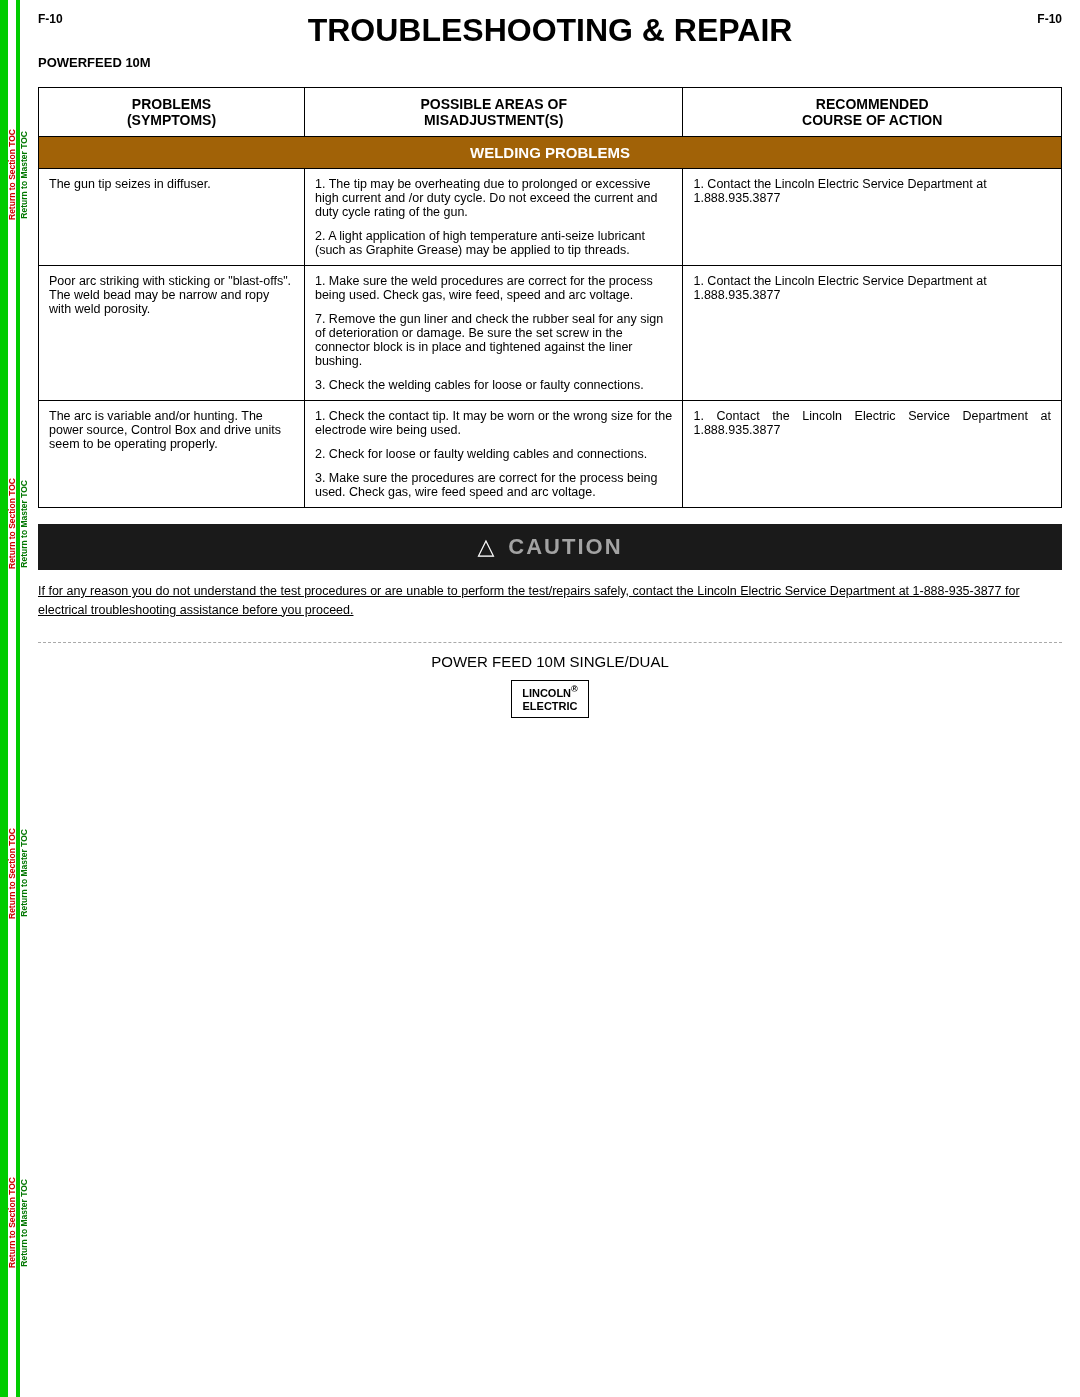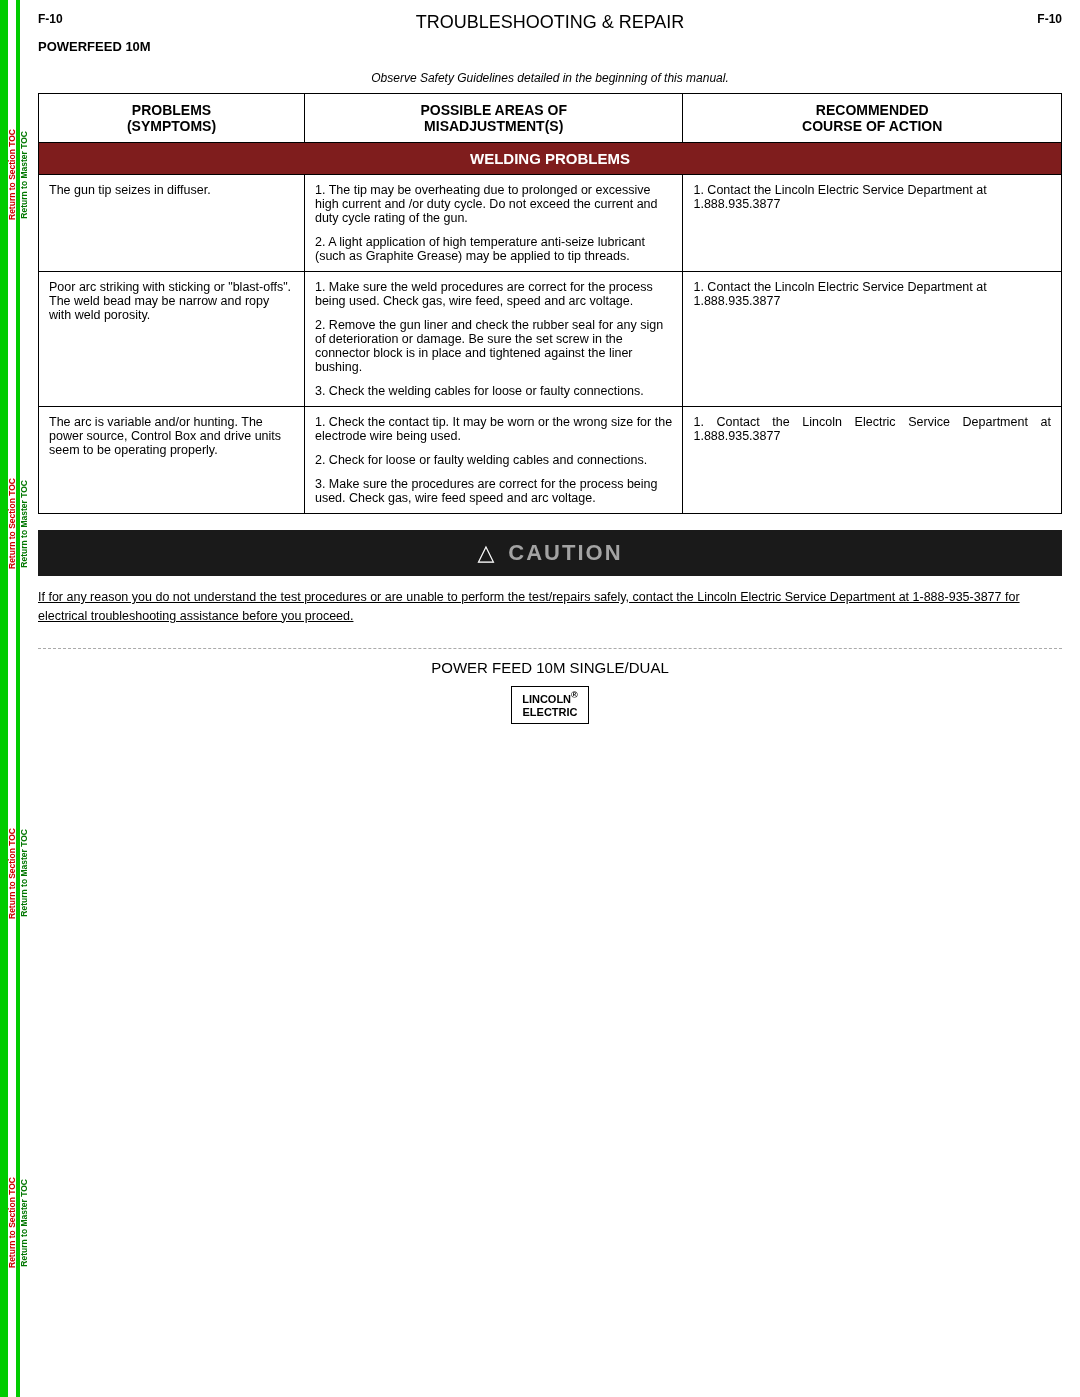--- a/index.html
+++ b/index.html
@@ -43,22 +43,22 @@
       align-items: flex-start;
       margin-bottom: 4px;
     }
 
     .page-number-left {
       font-size: 12px;
       font-weight: bold;
     }
 
     .page-title {
-      font-size: 18px;
-      font-weight: normal;
+      font-size: 32px;
+      font-weight: bold;
       text-align: center;
       flex: 1;
     }
 
     .page-number-right {
       font-size: 12px;
       font-weight: bold;
     }
 
     .section-title {
@@ -94,21 +94,21 @@
     }
 
     .main-table td {
       border: 1.5px solid #000;
       padding: 8px 10px;
       font-size: 12.5px;
       vertical-align: top;
     }
 
     .section-header-row td {
-      background: #7f1d1d;
+      background: #a16207;
       color: #fff;
       font-size: 15px;
       font-weight: bold;
       text-align: center;
       padding: 7px;
     }
 
     .col-problems { width: 26%; }
     .col-misadj { width: 37%; }
     .col-action { width: 37%; }
@@ -257,21 +257,20 @@
   <div class="main-content">
 
     <div class="page-header">
       <span class="page-number-left">F-10</span>
       <span class="page-title">TROUBLESHOOTING &amp; REPAIR</span>
       <span class="page-number-right">F-10</span>
     </div>
 
     <div class="section-title">POWERFEED 10M</div>
 
-    <div class="safety-note">Observe Safety Guidelines detailed in the beginning of this manual.</div>
 
     <table class="main-table">
       <thead>
         <tr>
           <th class="col-problems">PROBLEMS<br>(SYMPTOMS)</th>
           <th class="col-misadj">POSSIBLE AREAS OF<br>MISADJUSTMENT(S)</th>
           <th class="col-action">RECOMMENDED<br>COURSE OF ACTION</th>
         </tr>
       </thead>
       <tbody>
@@ -288,21 +287,21 @@
           </td>
           <td class="col-action">
             <div class="numbered-item">1. Contact the Lincoln Electric Service Department at 1.888.935.3877</div>
           </td>
         </tr>
 
         <tr>
           <td class="col-problems">Poor arc striking with sticking or "blast-offs". The weld bead may be narrow and ropy with weld porosity.</td>
           <td class="col-misadj">
             <div class="numbered-item">1. Make sure the weld procedures are correct for the process being used. Check gas, wire feed, speed and arc voltage.</div>
-            <div class="numbered-item">2. Remove the gun liner and check the rubber seal for any sign of deterioration or damage. Be sure the set screw in the connector block is in place and tightened against the liner bushing.</div>
+            <div class="numbered-item">7. Remove the gun liner and check the rubber seal for any sign of deterioration or damage. Be sure the set screw in the connector block is in place and tightened against the liner bushing.</div>
             <div class="numbered-item">3. Check the welding cables for loose or faulty connections.</div>
           </td>
           <td class="col-action">
             <div class="numbered-item">1. Contact the Lincoln Electric Service Department at 1.888.935.3877</div>
           </td>
         </tr>
 
         <tr>
           <td class="col-problems">The arc is variable and/or hunting. The power source, Control Box and drive units seem to be operating properly.</td>
           <td class="col-misadj">

